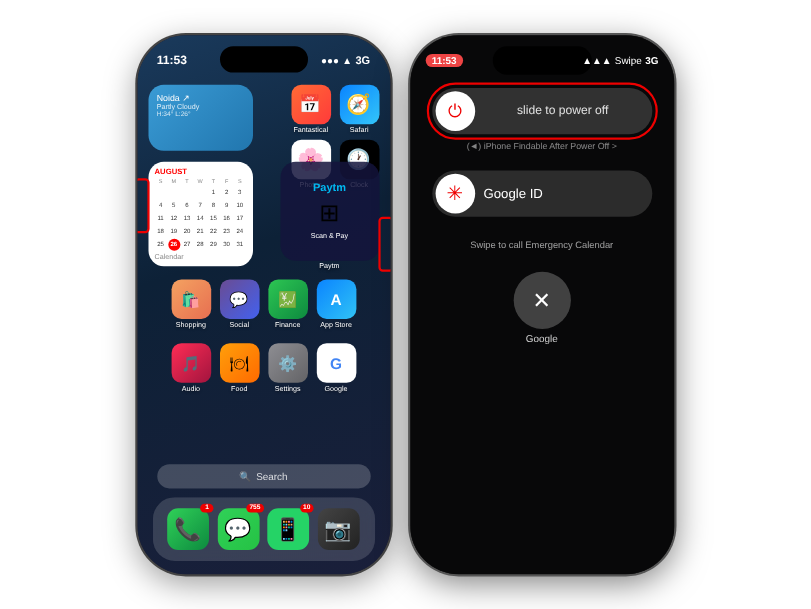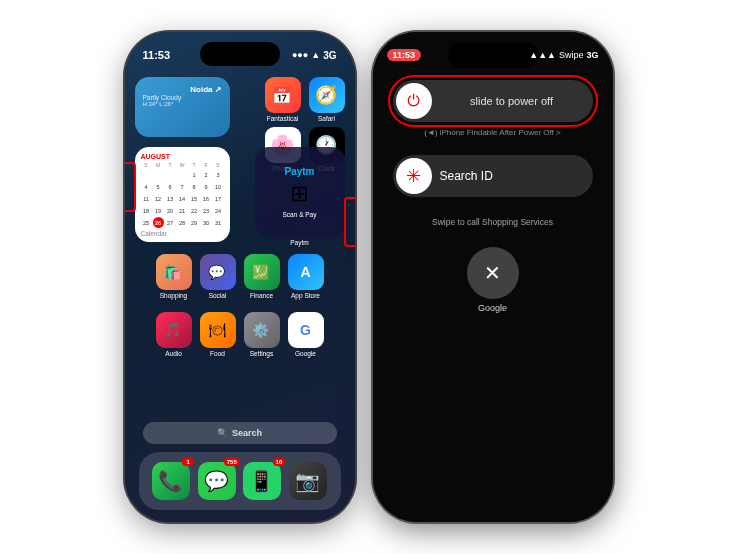--- a/index.html
+++ b/index.html
@@ -90,22 +90,21 @@
       left: 10px;
       width: 95px;
       height: 60px;
       background: linear-gradient(135deg, #3a9bd5, #2176ae);
       border-radius: 14px;
       padding: 8px;
     }
     .weather-city {
       font-size: 8px;
       color: #fff;
-      font-weight: 700;
-      text-align: right;
+      font-weight: 400;
     }
     .weather-temp {
       font-size: 18px;
       font-weight: 300;
       color: #fff;
     }
     .weather-desc {
       font-size: 6.5px;
       color: rgba(255,255,255,0.85);
     }
@@ -255,21 +254,20 @@
       background: rgba(255,255,255,0.2);
       border-radius: 11px;
       display: flex;
       align-items: center;
       justify-content: center;
       gap: 4px;
     }
     .search-bar-text {
       font-size: 9px;
       color: rgba(255,255,255,0.8);
-      font-weight: bold;
     }
 
     
     .dock {
       position: absolute;
       bottom: 12px;
       left: 14px;
       right: 14px;
       height: 58px;
       background: rgba(255,255,255,0.15);
@@ -765,29 +763,29 @@
         </div>
 
         <div class="findable-text">(◄) iPhone Findable After Power Off &gt;</div>
 
         <div style="margin-top: 18px;"></div>
 
         <div class="power-btn">
           <div class="medical-icon">
             <span class="medical-cross">✳</span>
           </div>
-          <span class="btn-label">Search ID</span>
+          <span class="btn-label">Google ID</span>
         </div>
 
         <div style="margin-top: 12px;"></div>
 
 
         <div style="margin-top: 8px;"></div>
 
-        <div class="swipe-text">Swipe to call Shopping Services</div>
+        <div class="swipe-text">Swipe to call Emergency Calendar</div>
 
         <div class="cancel-btn">
           <span class="cancel-x">✕</span>
         </div>
         <div class="cancel-label">Google</div>
       </div>
     </div>
   </div>
 
 </div>

